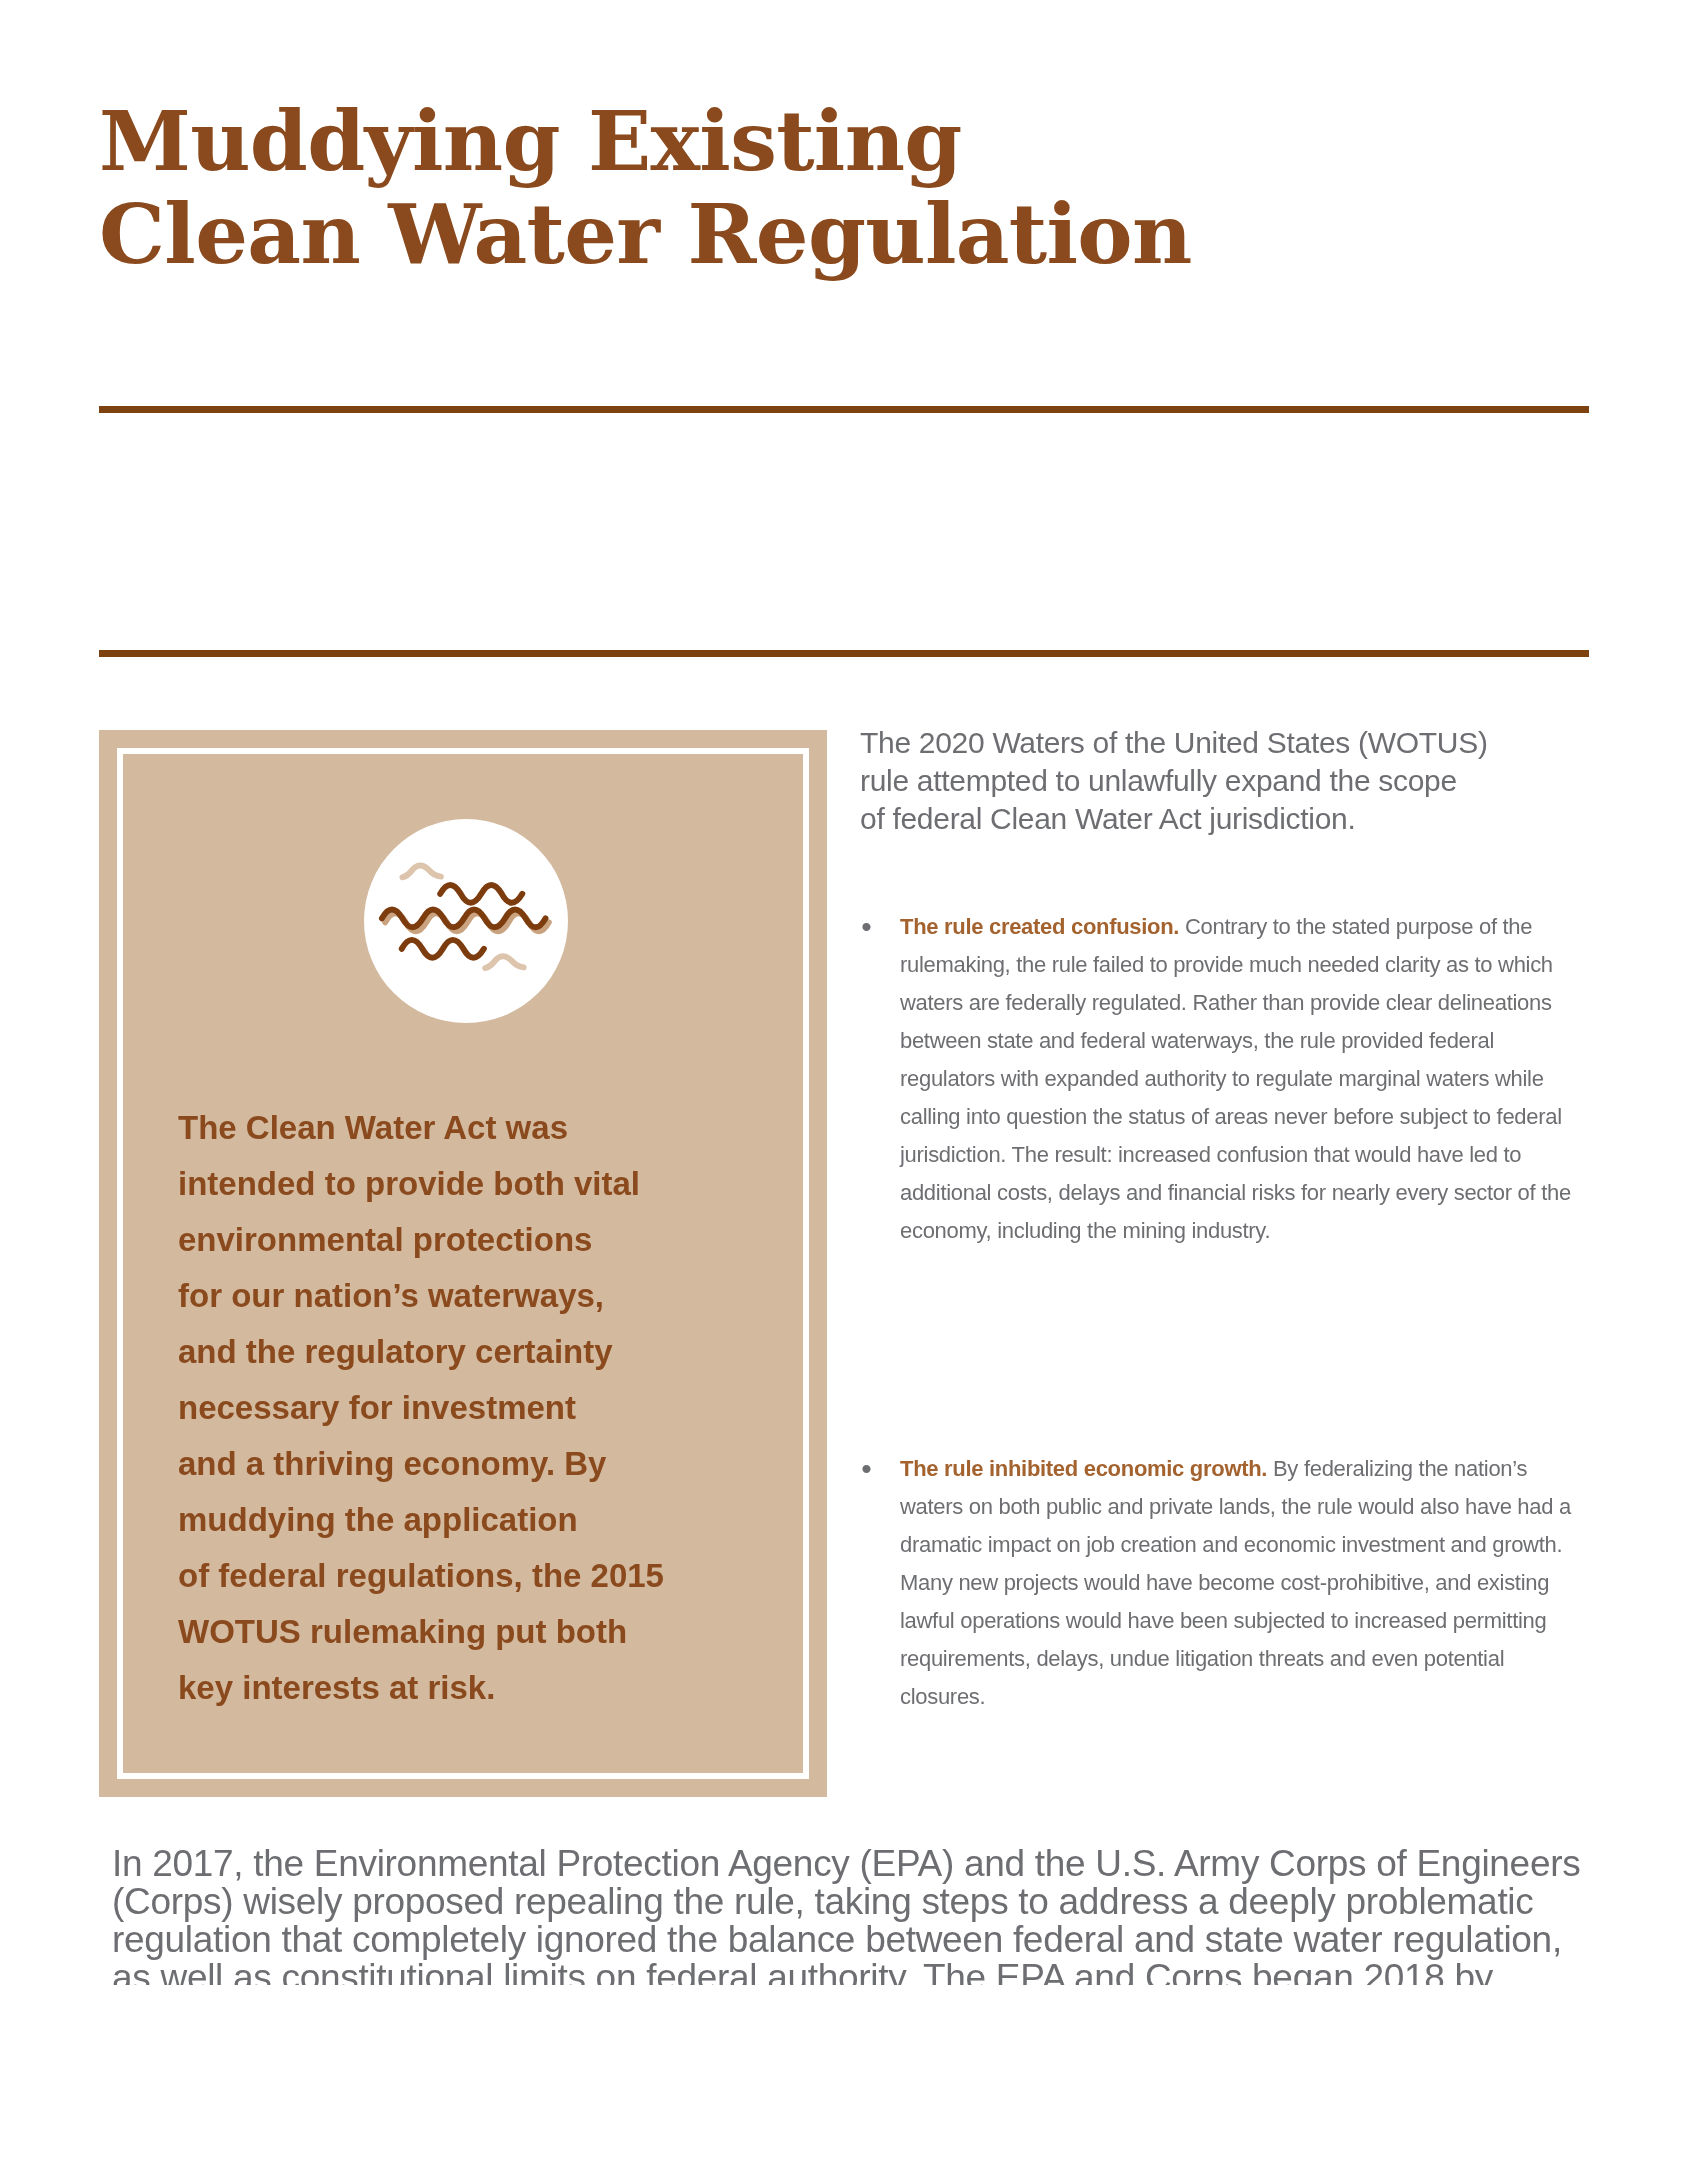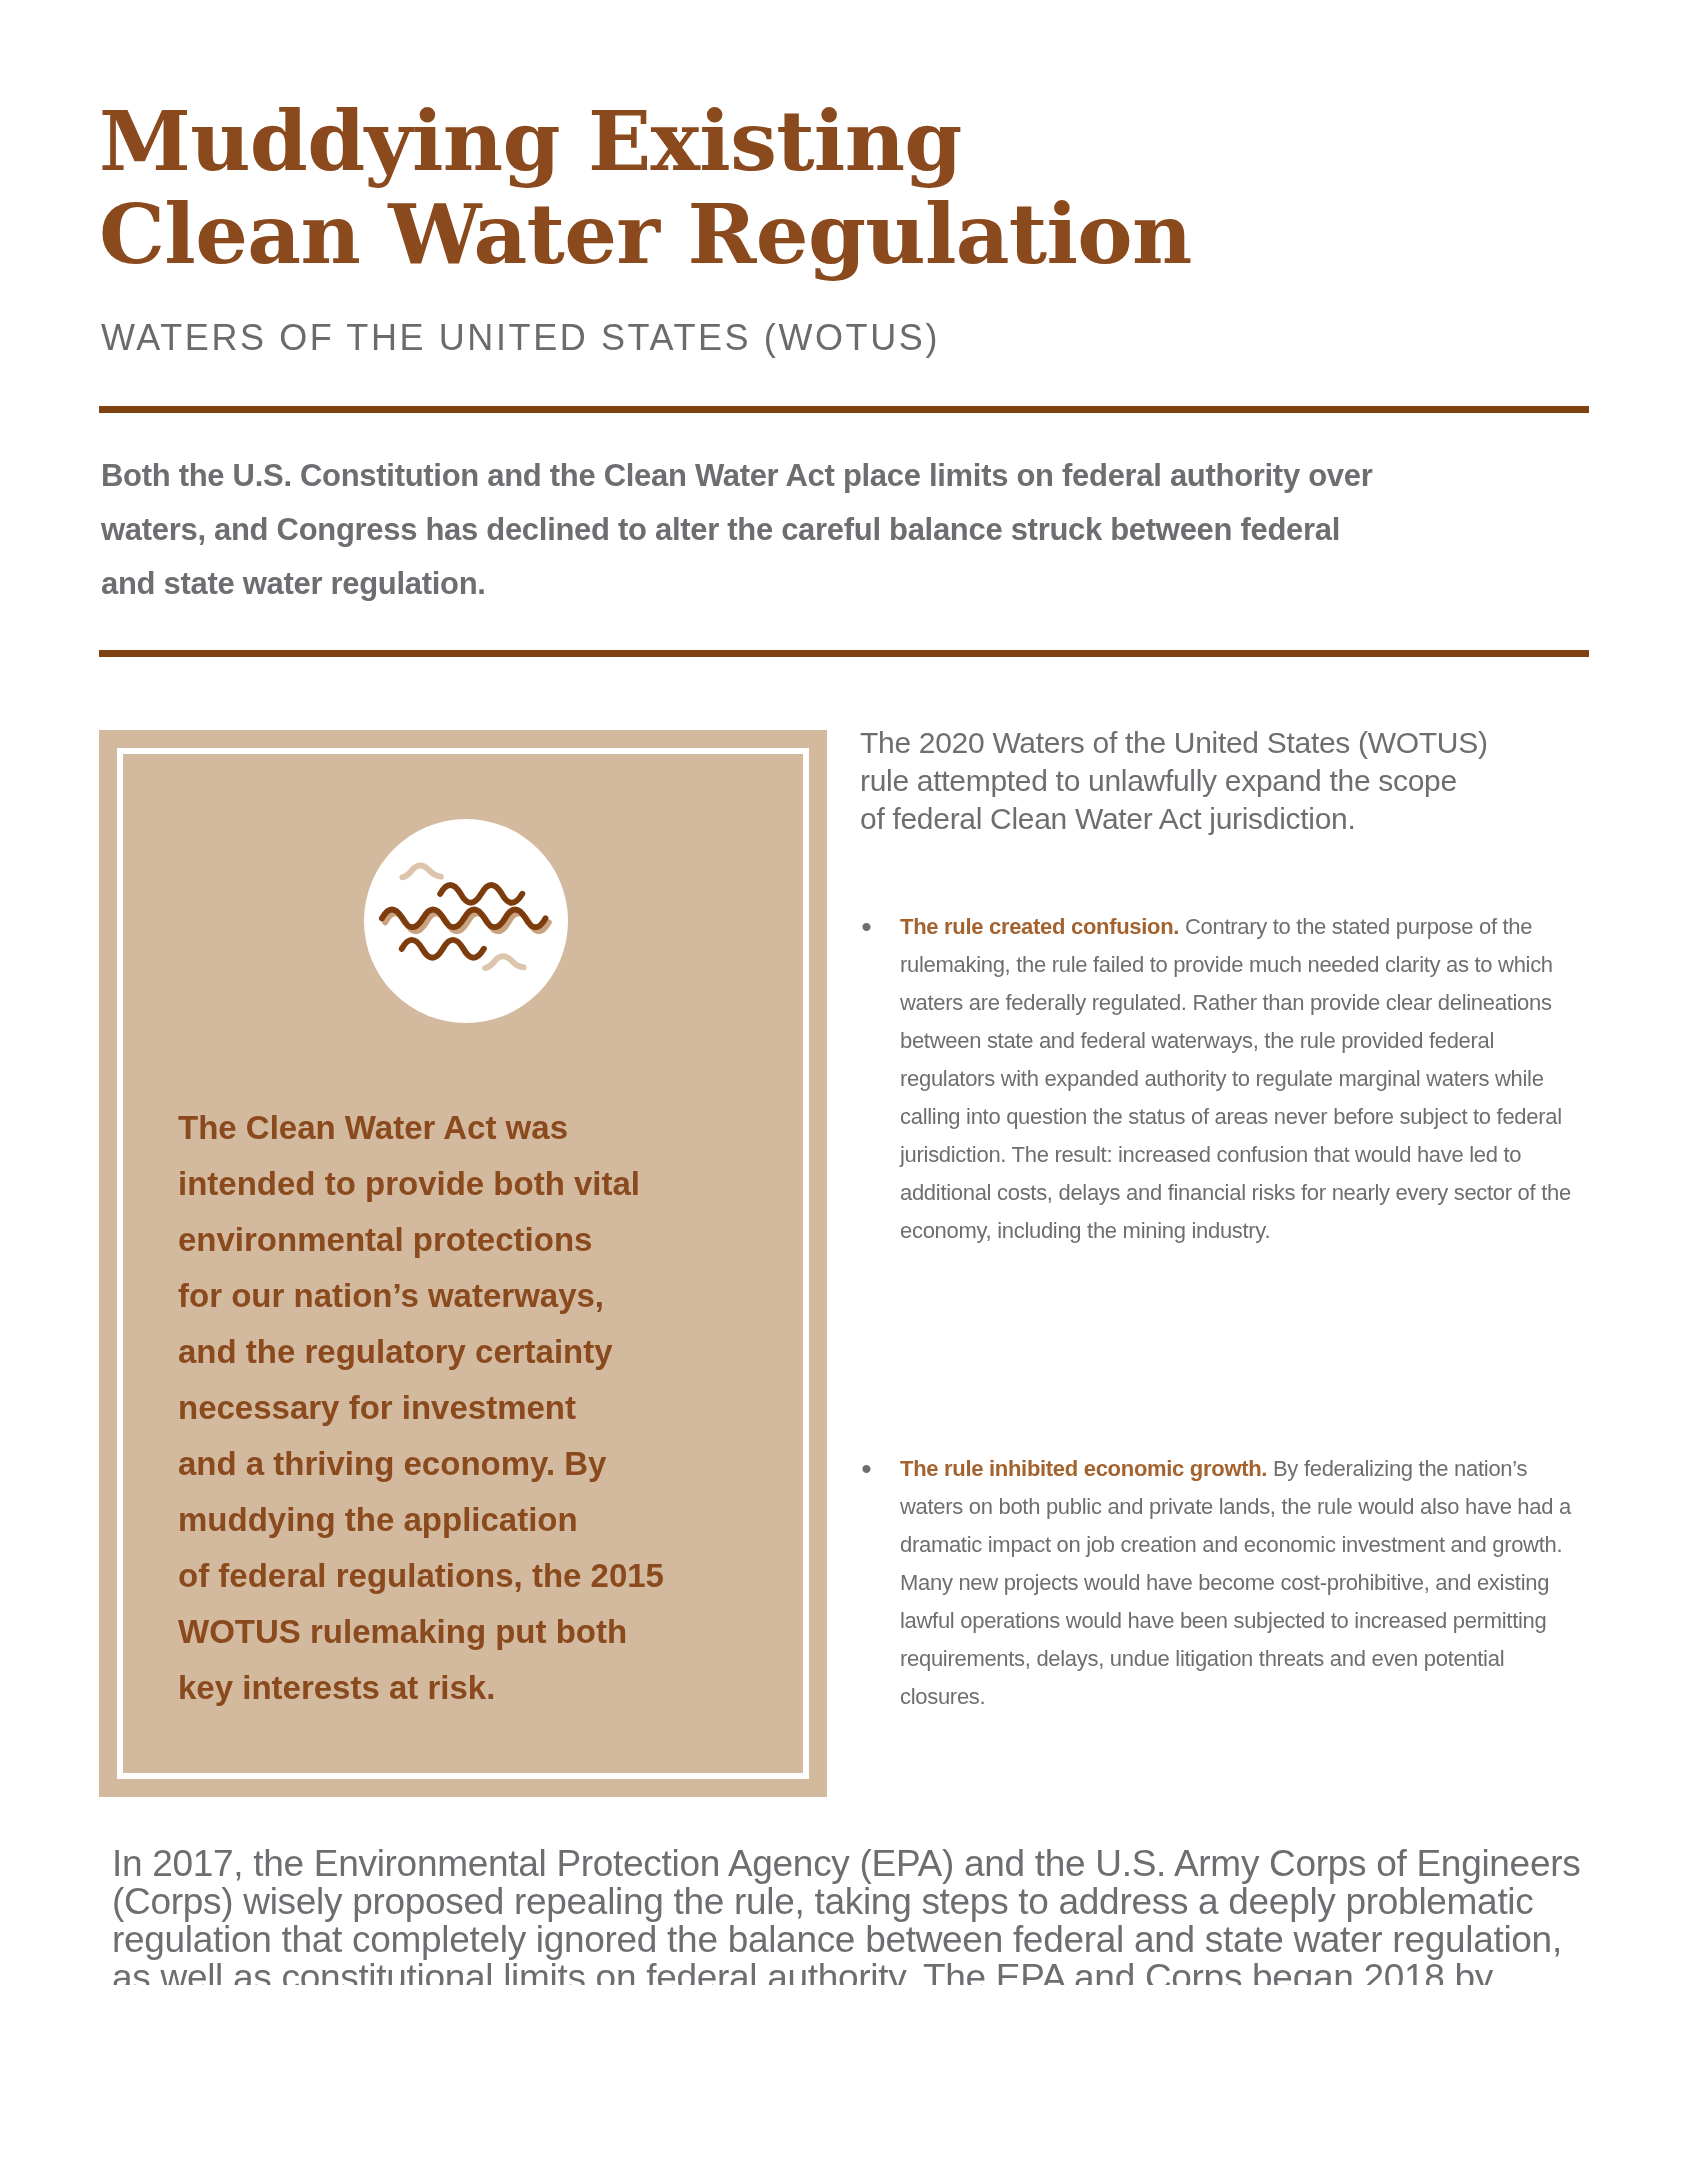--- a/index.html
+++ b/index.html
@@ -44,27 +44,23 @@
   .f-site{font-family:"DejaVu Serif",serif;font-weight:bold;color:#9d4a11;text-decoration:none;cursor:pointer;}
 </style>
 </head>
 <body>
 
 <div id="page">
 
   <h1 class="title pre">Muddying Existing
 Clean Water Regulation</h1>
 
-  <div class="subtitle">WATERS OF THE UNITED STATES (WOTUS)</div>
 
   <div class="rule rule1"></div>
 
-  <p class="intro pre">Both the U.S. Constitution and the Clean Water Act place limits on federal authority over
-waters, and Congress has declined to alter the careful balance struck between federal
-and state water regulation.</p>
 
   <div class="rule rule2"></div>
 
   <aside class="quote-panel">
     <div class="panel-border"></div>
     <svg class="wave-icon" viewBox="0 0 308 308" xmlns="http://www.w3.org/2000/svg">
       <circle cx="154" cy="154" r="154" fill="#ffffff"></circle>
       <g fill="none" stroke-linecap="round" stroke-width="9">
 
         <path stroke="#ddc4ad" d="M58,88 q8,-2 14,-10 q12,-15 26,-1 q8,9 18,10"></path>

